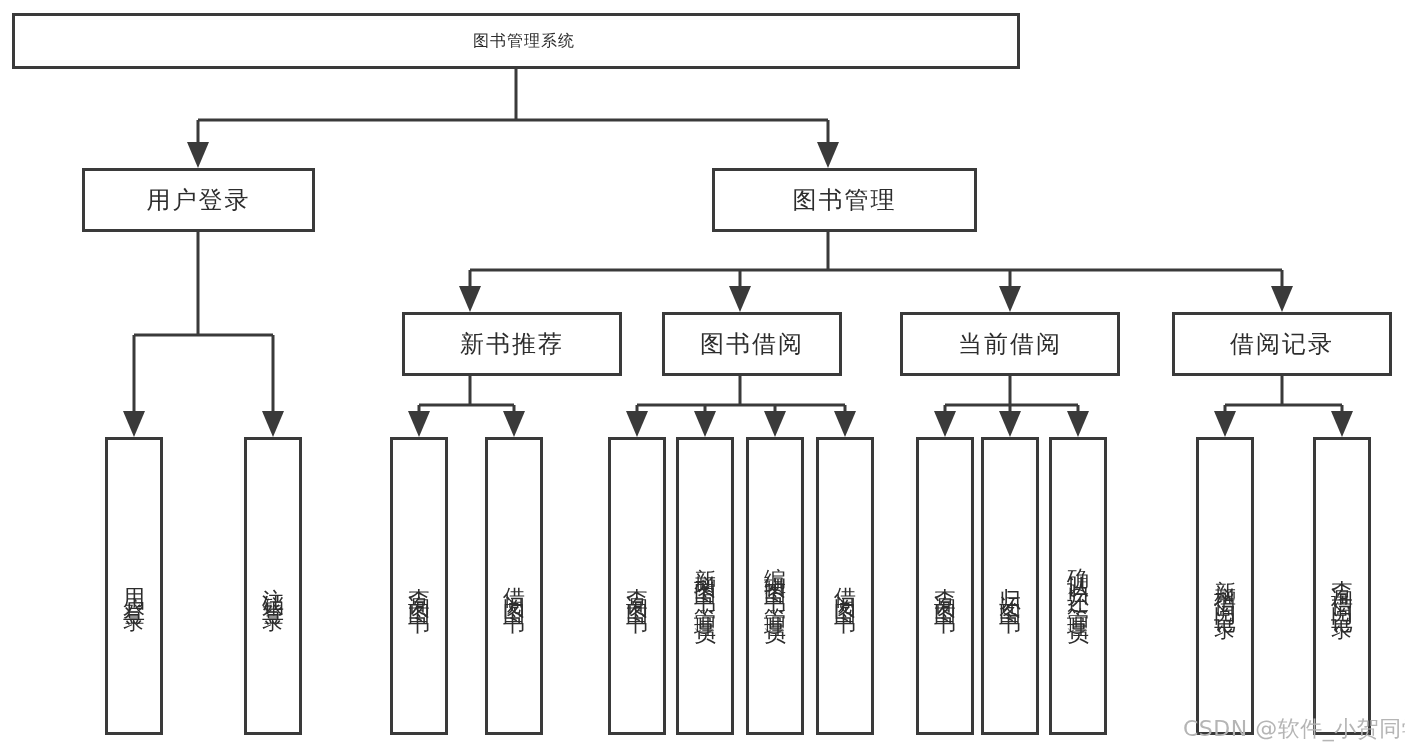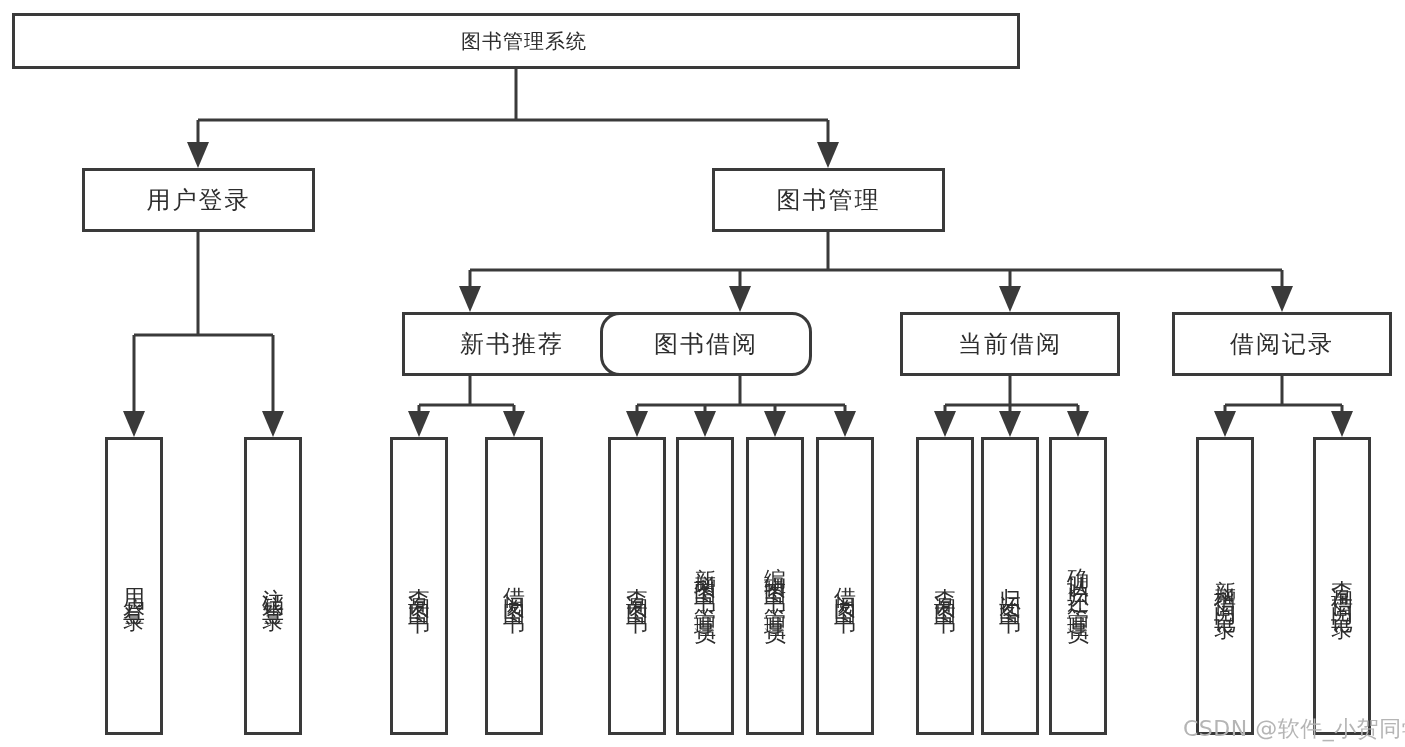--- a/index.html
+++ b/index.html
@@ -28,21 +28,21 @@
     border: 3px solid #3a3a3a;
     background: #ffffff;
     display: flex;
     align-items: center;
     justify-content: center;
     color: #2d2d2d;
     font-size: 24px;
     letter-spacing: 2px;
     white-space: nowrap;
   }
-  .node.root { font-size: 20px; letter-spacing: 1px; padding-left: 16px; }
+  .node.root { font-size: 16px; letter-spacing: 1px; padding-left: 16px; }
   .leaf {
     position: absolute;
     box-sizing: border-box;
     border: 3px solid #3a3a3a;
     background: #ffffff;
     color: #2d2d2d;
     writing-mode: vertical-lr;
     text-orientation: mixed;
     text-align: center;
     font-size: 22px;
@@ -97,24 +97,24 @@
       <polygon points="999,411 1021,411 1010,437"></polygon>
       <polygon points="1067,411 1089,411 1078,437"></polygon>
       <polygon points="1214,411 1236,411 1225,437"></polygon>
       <polygon points="1331,411 1353,411 1342,437"></polygon>
     </g>
   </svg>
 
   <div class="node root" style="left:12px; top:13px; width:1008px; height:56px;">图书管理系统</div>
 
   <div class="node" style="left:82px; top:168px; width:233px; height:64px;">用户登录</div>
-  <div class="node" style="left:712px; top:168px; width:233px; height:64px;">图书管理</div>
+  <div class="node" style="left:712px; top:168px; width:265px; height:64px;">图书管理</div>
 
   <div class="node" style="left:360px; top:312px; width:220px; height:64px;margin-left:42px;">新书推荐</div>
-  <div class="node" style="left:600px; top:312px; width:212px; height:64px;border-radius:20px;">图书借阅</div>
+  <div class="node" style="left:662px; top:312px; width:180px; height:64px;">图书借阅</div>
   <div class="node" style="left:900px; top:312px; width:220px; height:64px;">当前借阅</div>
   <div class="node" style="left:1172px; top:312px; width:220px; height:64px;">借阅记录</div>
 
   <div class="leaf" style="left:105px;">用户登录</div>
   <div class="leaf" style="left:244px;">注销登录</div>
 
   <div class="leaf" style="left:390px;">查询图书</div>
   <div class="leaf" style="left:485px;">借阅图书</div>
 
   <div class="leaf" style="left:608px;">查询图书</div>

